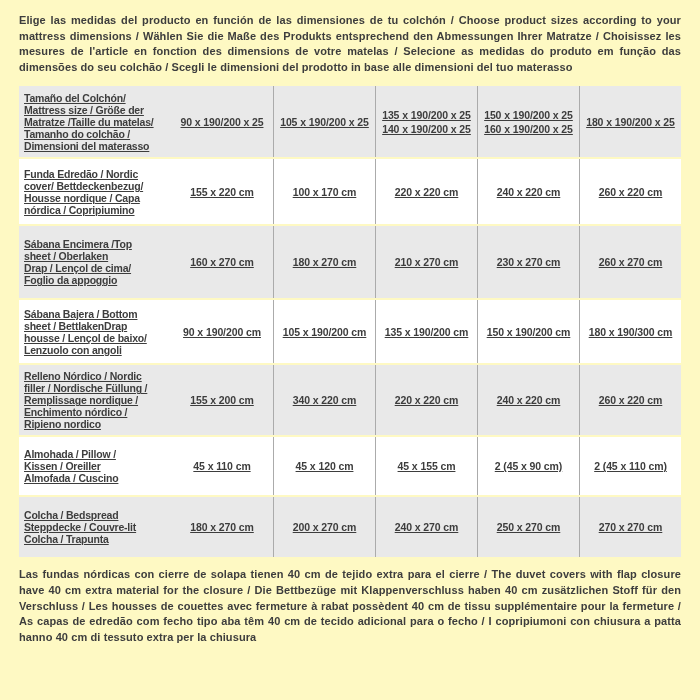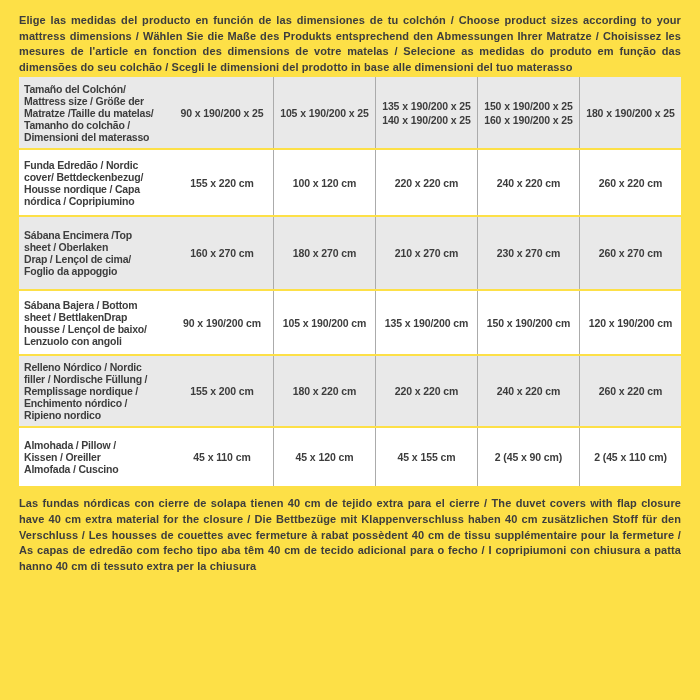--- a/index.html
+++ b/index.html
@@ -6,38 +6,40 @@
     margin: 0;
     padding: 0;
     background: #ffffff;
   }
   .page {
     position: relative;
     width: 700px;
     height: 700px;
     box-sizing: border-box;
     padding: 13px 19px 0 19px;
-    background: #fde047;
+    background: #fef9c3;
     font-family: "Liberation Sans", sans-serif;
     color: #3d3d3d;
     overflow: hidden;
   }
   .intro-text, .note-text {
     font-size: 11px;
     font-weight: bold;
     line-height: 15.6px;
     text-align: justify;
     color: #3d3d3d;
     letter-spacing: 0.1px;
   }
   .size-table {
     width: 100%;
+    margin-top: 9px;
     border-collapse: separate;
     border-spacing: 0 2px;
     table-layout: fixed;
+    text-decoration: underline;
   }
   .size-table col.label-col { width: 152px; }
   .size-table td {
     font-size: 10.5px;
     font-weight: bold;
     color: #3d3d3d;
     vertical-align: middle;
     background: #ffffff;
     white-space: pre-line;
   }
@@ -94,21 +96,21 @@
         <td class="size-cell">150 x 190/200 x 25
 160 x 190/200 x 25</td>
         <td class="size-cell">180 x 190/200 x 25</td>
       </tr>
       <tr class="r2">
         <td class="row-label">Funda Edredão / Nordic
 cover/ Bettdeckenbezug/
 Housse nordique / Capa
 nórdica / Copripiumino</td>
         <td class="size-cell">155 x 220 cm</td>
-        <td class="size-cell">100 x 120 cm</td>
+        <td class="size-cell">100 x 170 cm</td>
         <td class="size-cell">220 x 220 cm</td>
         <td class="size-cell">240 x 220 cm</td>
         <td class="size-cell">260 x 220 cm</td>
       </tr>
       <tr class="r3">
         <td class="row-label">Sábana Encimera /Top
 sheet / Oberlaken
 Drap / Lençol de cima/
 Foglio da appoggio</td>
         <td class="size-cell">160 x 270 cm</td>
@@ -119,42 +121,52 @@
       </tr>
       <tr class="r4">
         <td class="row-label">Sábana Bajera / Bottom
 sheet / BettlakenDrap
 housse / Lençol de baixo/
 Lenzuolo con angoli</td>
         <td class="size-cell">90 x 190/200 cm</td>
         <td class="size-cell">105 x 190/200 cm</td>
         <td class="size-cell">135 x 190/200 cm</td>
         <td class="size-cell">150 x 190/200 cm</td>
-        <td class="size-cell">120 x 190/200 cm</td>
+        <td class="size-cell">180 x 190/300 cm</td>
       </tr>
       <tr class="r5">
         <td class="row-label">Relleno Nórdico / Nordic
 filler / Nordische Füllung /
 Remplissage nordique /
 Enchimento nórdico /
 Ripieno nordico</td>
         <td class="size-cell">155 x 200 cm</td>
-        <td class="size-cell">180 x 220 cm</td>
+        <td class="size-cell">340 x 220 cm</td>
         <td class="size-cell">220 x 220 cm</td>
         <td class="size-cell">240 x 220 cm</td>
         <td class="size-cell">260 x 220 cm</td>
       </tr>
       <tr class="r6">
         <td class="row-label">Almohada / Pillow /
 Kissen / Oreiller
 Almofada / Cuscino</td>
         <td class="size-cell">45 x 110 cm</td>
         <td class="size-cell">45 x 120 cm</td>
         <td class="size-cell">45 x 155 cm</td>
         <td class="size-cell">2 (45 x 90 cm)</td>
         <td class="size-cell">2 (45 x 110 cm)</td>
       </tr>
+      <tr class="r7">
+        <td class="row-label">Colcha / Bedspread
+Steppdecke / Couvre-lit
+Colcha / Trapunta</td>
+        <td class="size-cell">180 x 270 cm</td>
+        <td class="size-cell">200 x 270 cm</td>
+        <td class="size-cell">240 x 270 cm</td>
+        <td class="size-cell">250 x 270 cm</td>
+        <td class="size-cell">270 x 270 cm</td>
+      </tr>
     </tbody>
   </table>
 
   <div class="note-text">Las fundas nórdicas con cierre de solapa tienen 40 cm de tejido extra para el cierre / The duvet covers with flap closure have 40 cm extra material for the closure / Die Bettbezüge mit Klappenverschluss haben 40 cm zusätzlichen Stoff für den Verschluss / Les housses de couettes avec fermeture à rabat possèdent 40 cm de tissu supplémentaire pour la fermeture / As capas de edredão com fecho tipo aba têm 40 cm de tecido adicional para o fecho / I copripiumoni con chiusura a patta hanno 40 cm di tessuto extra per la chiusura</div>
 
 </div>
 
 </body></html>

